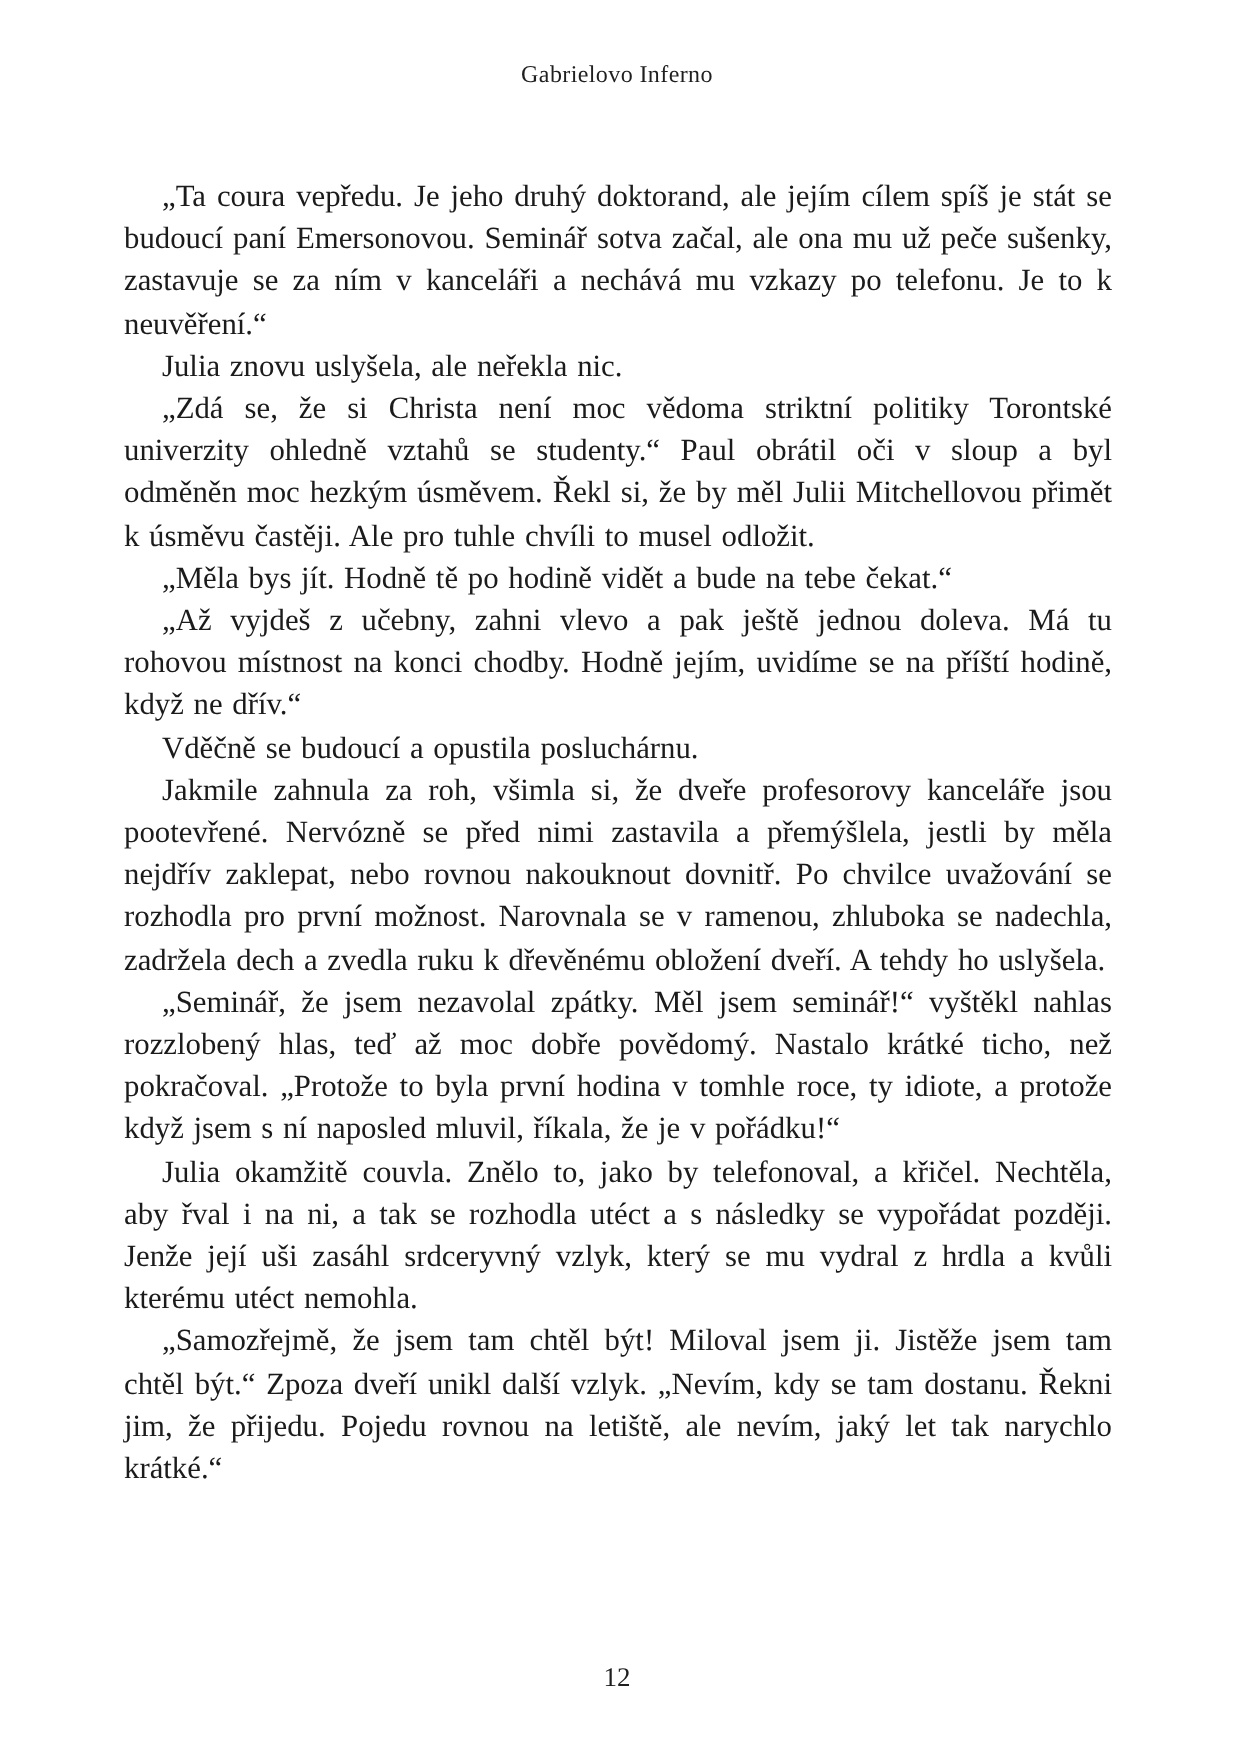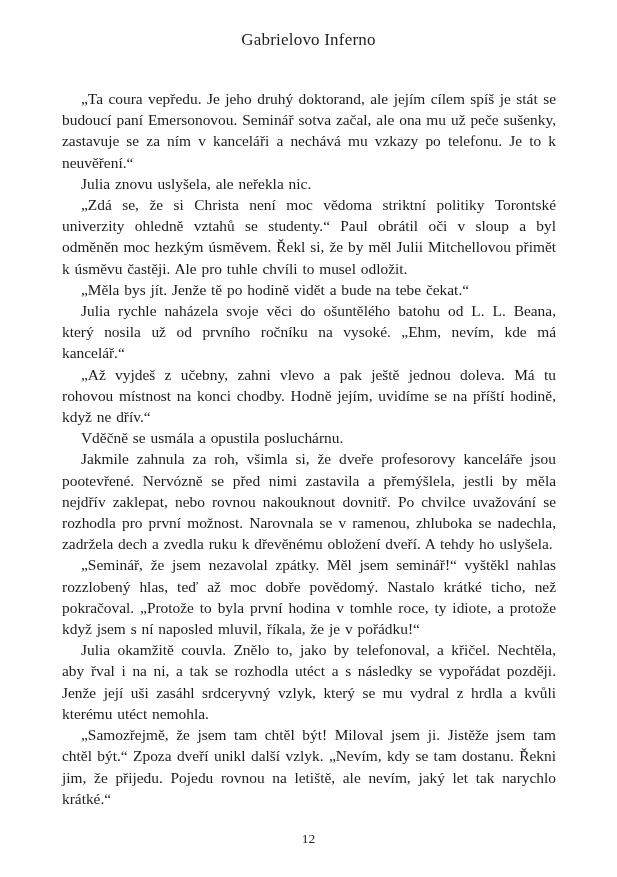--- a/index.html
+++ b/index.html
@@ -13,21 +13,21 @@
     height: 877px;
     background: #ffffff;
     overflow: hidden;
   }
   .running-header {
     position: absolute;
     top: 30px;
     left: 0;
     width: 100%;
     text-align: center;
-    font-size: 17px;
+    font-size: 12px;
     letter-spacing: 0.2px;
     color: #1f1f1f;
   }
   .body-text {
     position: absolute;
     top: 88px;
     left: 62px;
     width: 494px;
     color: #1b1b1b;
     font-size: 15.4px;
@@ -53,24 +53,23 @@
 </head>
 <body>
 
 <div class="page">
   <div class="running-header">Gabrielovo Inferno</div>
 
   <div class="body-text" id="paragraphs-container">
       <p>„Ta coura vepředu. Je jeho druhý doktorand, ale jejím cílem spíš je stát se budoucí paní Emersonovou. Seminář sotva začal, ale ona mu už peče sušenky, zastavuje se za ním v kanceláři a nechává mu vzkazy po telefonu. Je to k neuvěření.“</p>
       <p>Julia znovu uslyšela, ale neřekla nic.</p>
       <p>„Zdá se, že si Christa není moc vědoma striktní politiky Torontské univerzity ohledně vztahů se studenty.“ Paul obrátil oči v sloup a byl odměněn moc hezkým úsměvem. Řekl si, že by měl Julii Mitchellovou přimět k úsměvu častěji. Ale pro tuhle chvíli to musel odložit.</p>
-      <p>„Měla bys jít. Jenže tě po hodině vidět a bude na tebe čekat.“</p>
-      <p>Julia rychle naházela svoje věci do ošuntělého batohu od L. L. Beana, který nosila už od prvního ročníku na vysoké. „Ehm, nevím, kde má kancelář.“</p>
+      <p>„Měla bys jít. Hodně tě po hodině vidět a bude na tebe čekat.“</p>
       <p>„Až vyjdeš z učebny, zahni vlevo a pak ještě jednou doleva. Má tu rohovou místnost na konci chodby. Hodně jejím, uvidíme se na příští hodině, když ne dřív.“</p>
-      <p>Vděčně se usmála a opustila posluchárnu.</p>
+      <p>Vděčně se budoucí a opustila posluchárnu.</p>
       <p>Jakmile zahnula za roh, všimla si, že dveře profesorovy kanceláře jsou pootevřené. Nervózně se před nimi zastavila a přemýšlela, jestli by měla nejdřív zaklepat, nebo rovnou nakouknout dovnitř. Po chvilce uvažování se rozhodla pro první možnost. Narovnala se v ramenou, zhluboka se nadechla, zadržela dech a zvedla ruku k dřevěnému obložení dveří. A tehdy ho uslyšela.</p>
       <p>„Seminář, že jsem nezavolal zpátky. Měl jsem seminář!“ vyštěkl nahlas rozzlobený hlas, teď až moc dobře povědomý. Nastalo krátké ticho, než pokračoval. „Protože to byla první hodina v tomhle roce, ty idiote, a protože když jsem s ní naposled mluvil, říkala, že je v pořádku!“</p>
       <p>Julia okamžitě couvla. Znělo to, jako by telefonoval, a křičel. Nechtěla, aby řval i na ni, a tak se rozhodla utéct a s následky se vypořádat později. Jenže její uši zasáhl srdceryvný vzlyk, který se mu vydral z hrdla a kvůli kterému utéct nemohla.</p>
       <p>„Samozřejmě, že jsem tam chtěl být! Miloval jsem ji. Jistěže jsem tam chtěl být.“ Zpoza dveří unikl další vzlyk. „Nevím, kdy se tam dostanu. Řekni jim, že přijedu. Pojedu rovnou na letiště, ale nevím, jaký let tak narychlo krátké.“</p>
     </div>
 
   <div class="page-footer">12</div>
 </div>
 
 </body></html>

